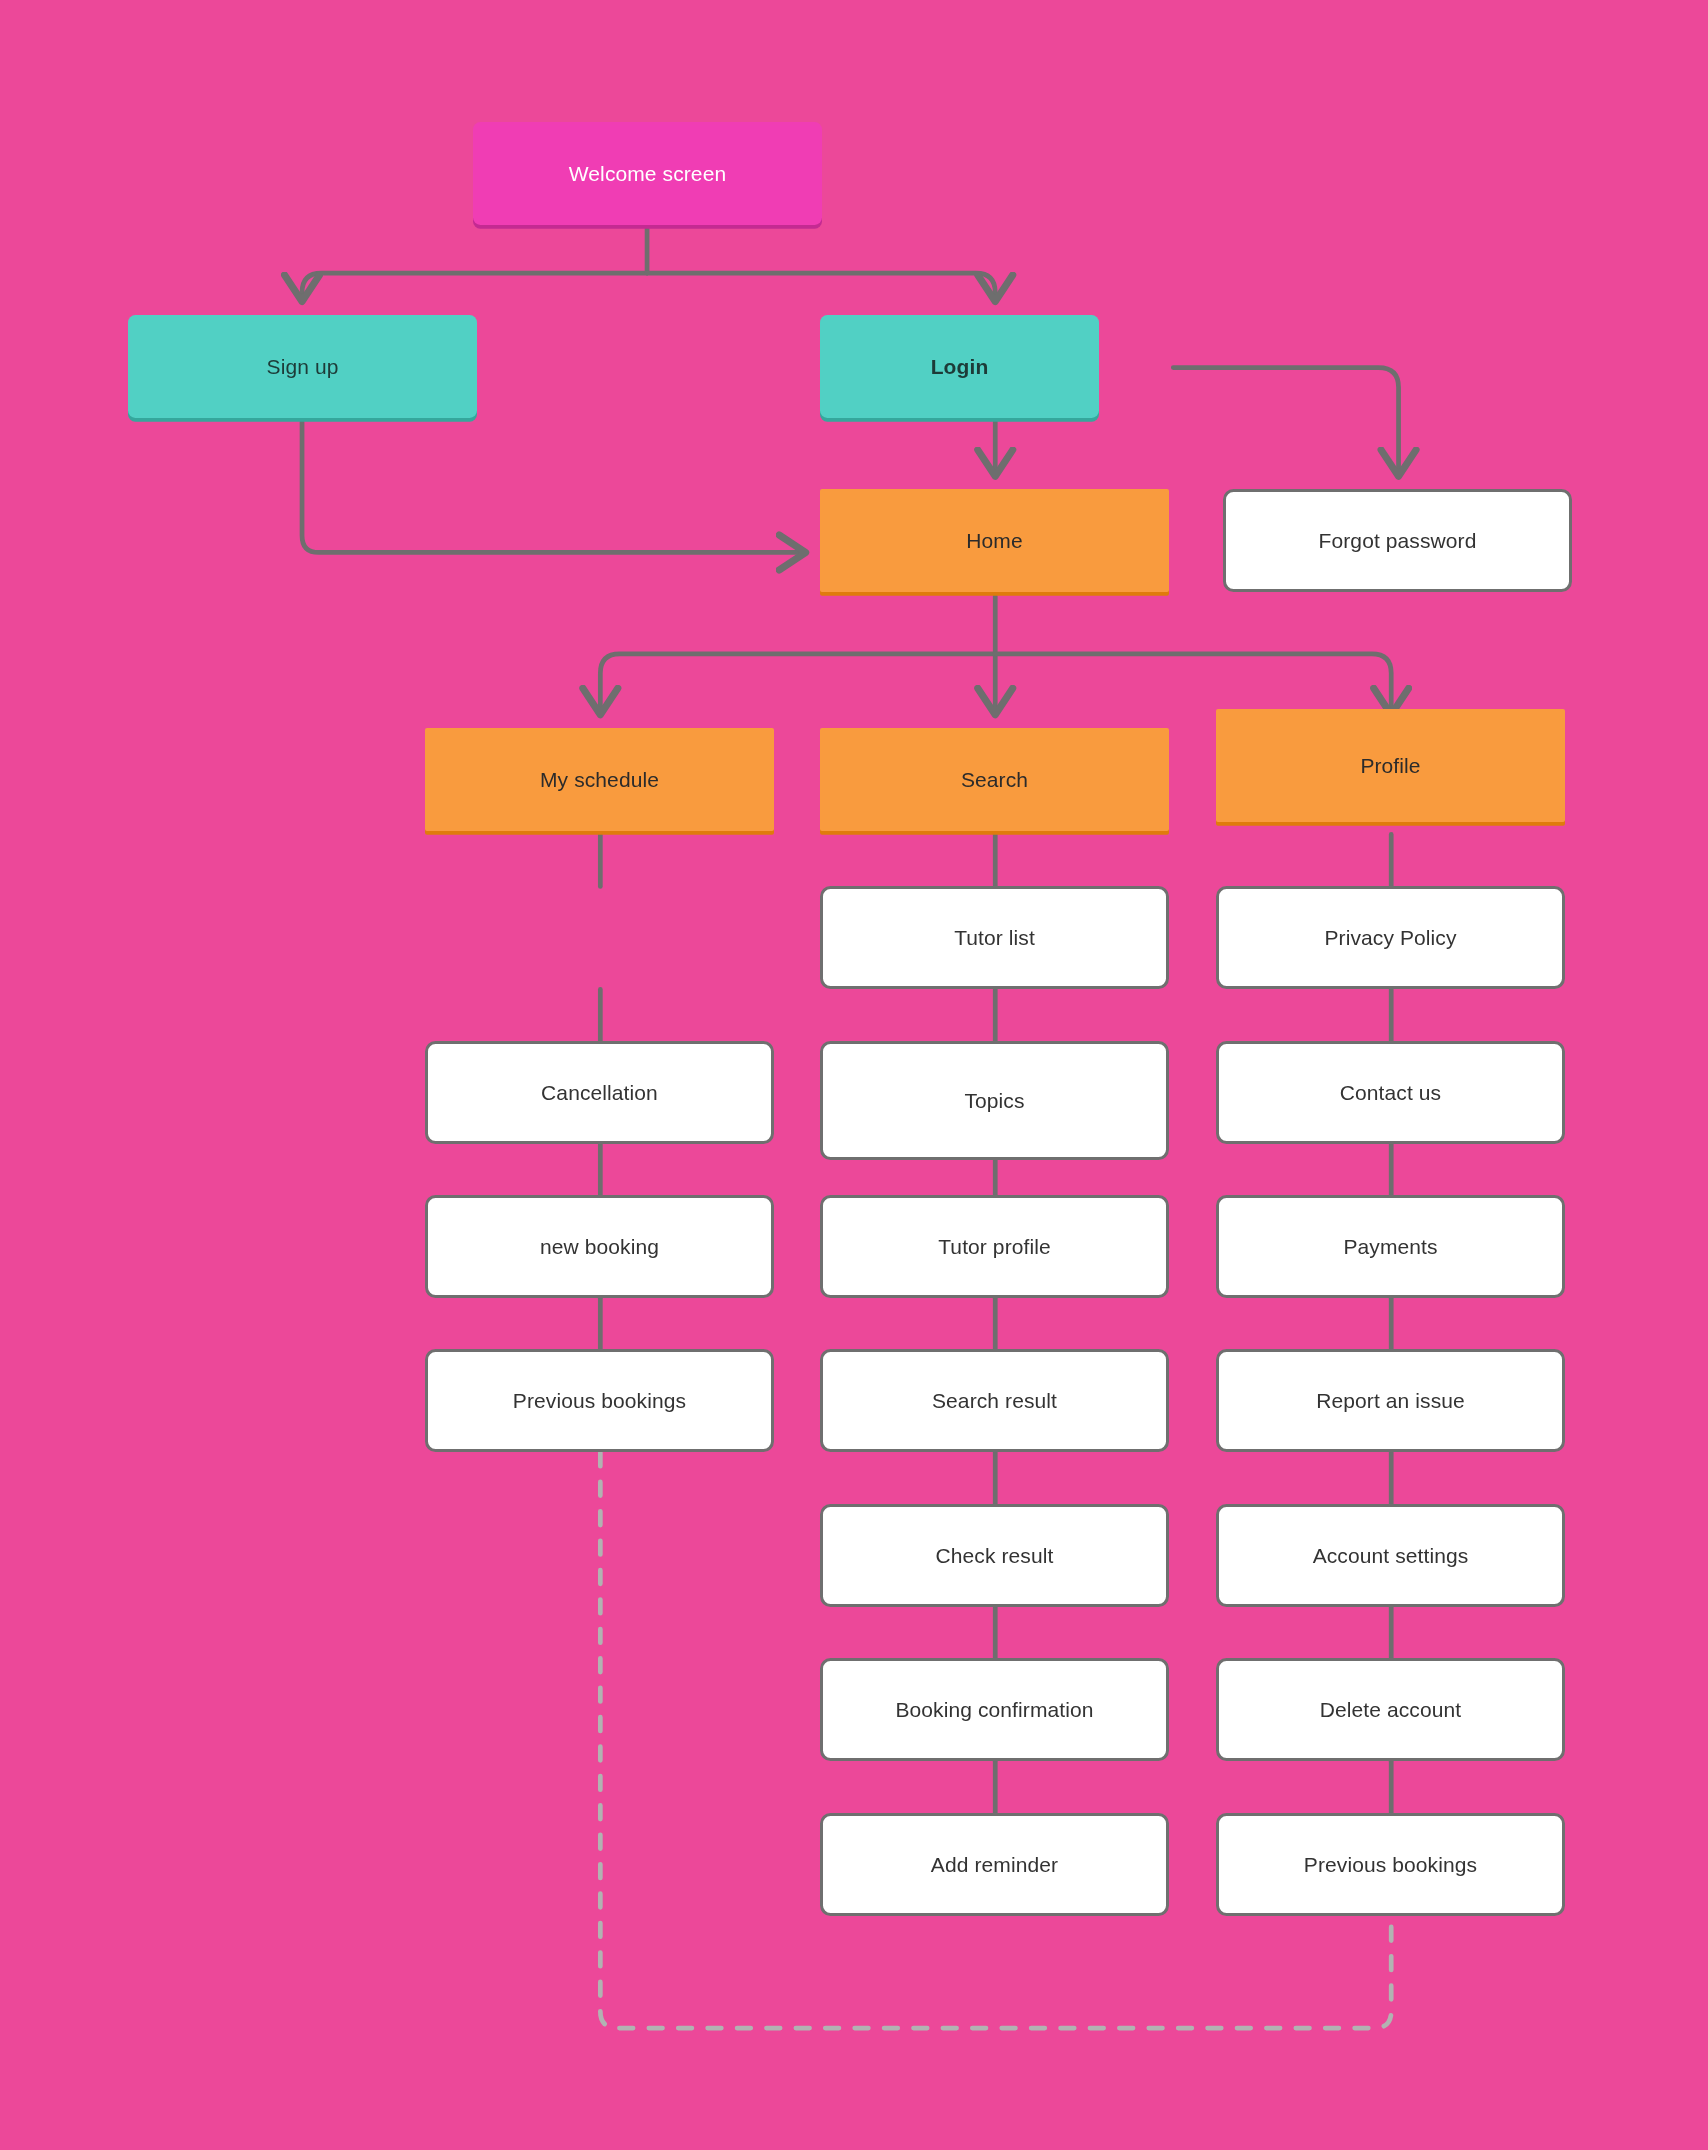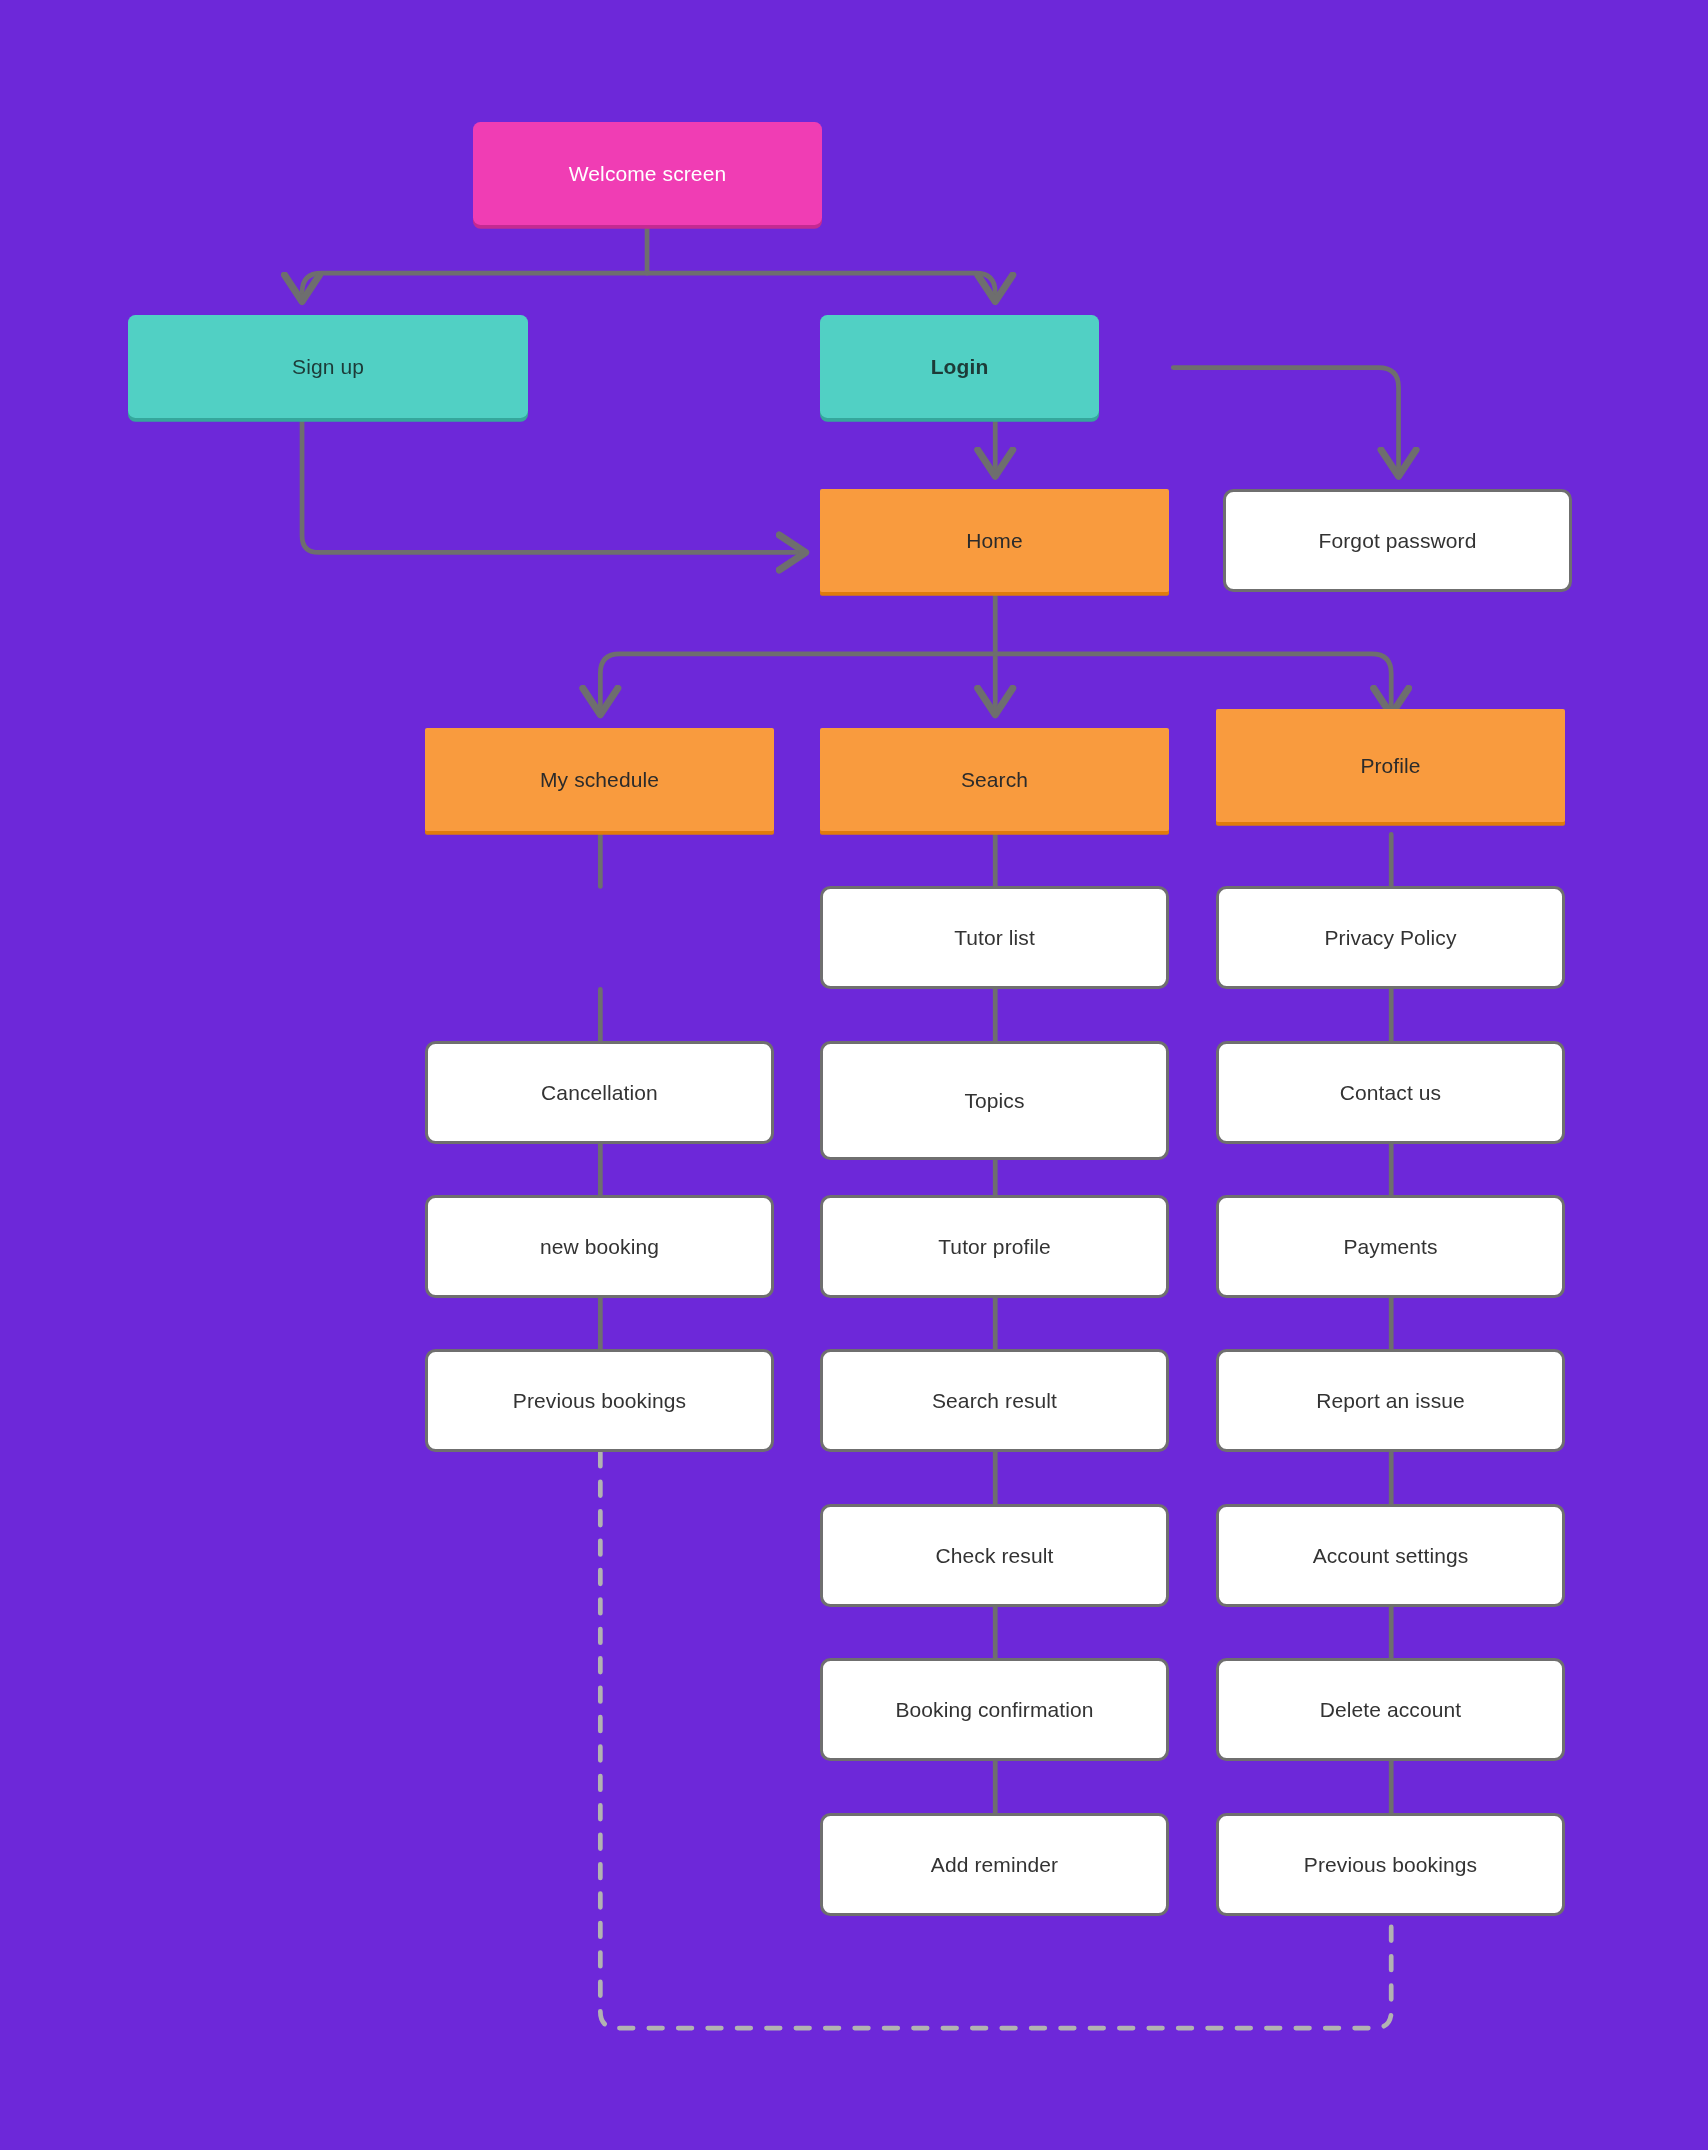--- a/index.html
+++ b/index.html
@@ -4,21 +4,21 @@
 <style>
   html,body{margin:0;padding:0;background:#ffffff;}
   body{
     font-family:"Liberation Sans","DejaVu Sans",sans-serif;
     -webkit-font-smoothing:antialiased;
   }
   #canvas{
     position:relative;
     width:1709px;
     height:2151px;
-    background:#6d28d9;
+    background:#ec4899;
     overflow:hidden;
   }
   #edges{
     position:absolute;
     left:0; top:0;
     width:1709px; height:2151px;
     pointer-events:none;
   }
   .node{
     position:absolute;
@@ -113,21 +113,21 @@
       <path d="M2649,2472 L2649,2570"></path>
       <path d="M2649,2766 L2649,2864"></path>
       <path d="M2649,3060 L2649,3158"></path>
       <path d="M2649,3354 L2649,3452"></path>
     </g>
 
     <path d="M1143,2766 L1143,3830 Q1143,3862 1175,3862 L2617,3862 Q2649,3862 2649,3830 L2649,3648" fill="none" stroke="#B2B2B2" stroke-width="9" stroke-linecap="round" stroke-dasharray="26 30"></path>
   </svg>
 
   <div class="node pink" style="left: 473px; top: 122px; width: 349px; height: 103px;">Welcome screen</div>
-  <div class="node teal" style="left: 128px; top: 315px; width: 400px; height: 103px;">Sign up</div>
+  <div class="node teal" style="left: 128px; top: 315px; width: 349px; height: 103px;">Sign up</div>
   <div class="node teal" style="left: 820px; top: 315px; width: 279px; height: 103px; font-weight: bold;">Login</div>
   <div class="node orange" style="left: 820px; top: 489px; width: 349px; height: 103px;">Home</div>
   <div class="node plain" style="left: 1223px; top: 489px; width: 349px; height: 103px;">Forgot password</div>
   <div class="node orange" style="left: 425px; top: 728px; width: 349px; height: 103px;">My schedule</div>
   <div class="node orange" style="left: 820px; top: 728px; width: 349px; height: 103px;">Search</div>
   <div class="node orange" style="left: 1216px; top: 709px; width: 349px; height: 113px;">Profile</div>
 
   <div class="node plain" style="left: 425px; top: 1041px; width: 349px; height: 103px;">Cancellation</div>
   <div class="node plain" style="left: 425px; top: 1195px; width: 349px; height: 103px;">new booking</div>
   <div class="node plain" style="left: 425px; top: 1349px; width: 349px; height: 103px;">Previous bookings</div>

